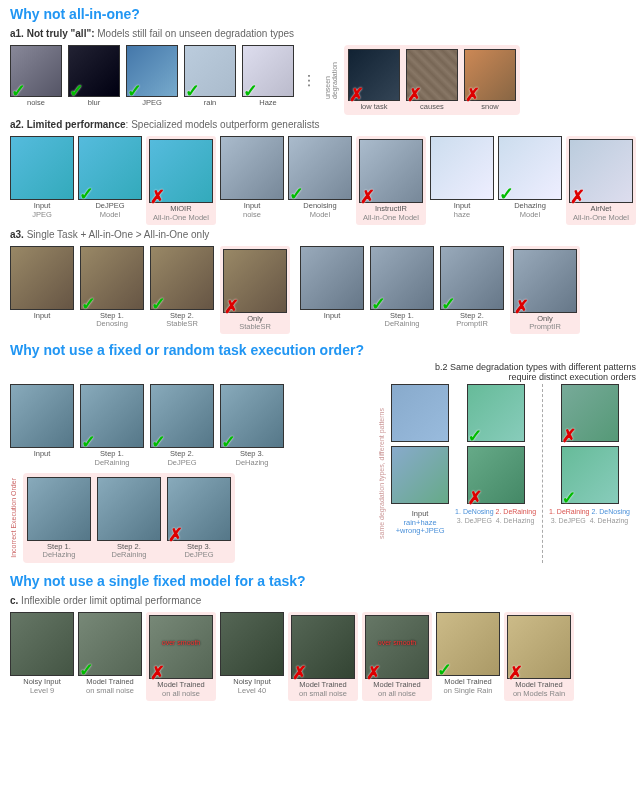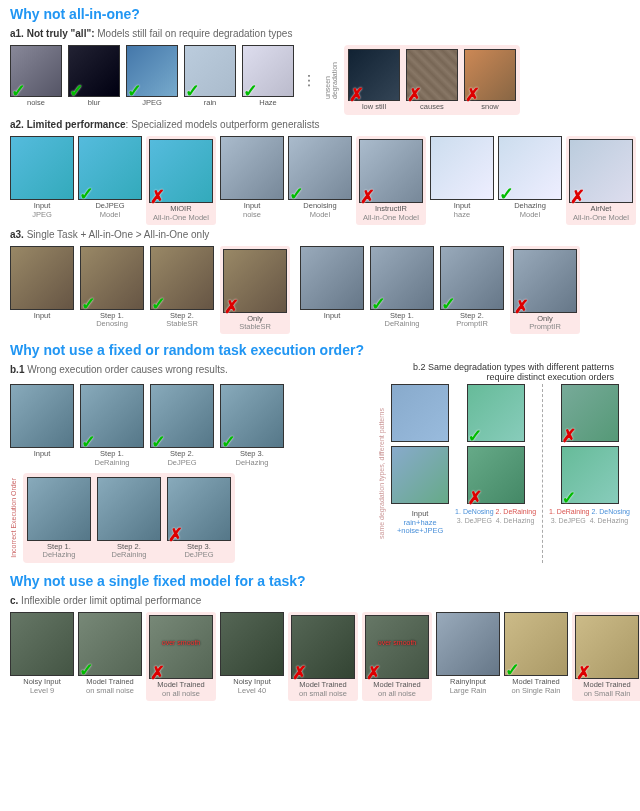--- a/index.html
+++ b/index.html
@@ -16,30 +16,30 @@
   .check { position: absolute; left: 0; bottom: 0; width: 16px; height: 16px; color: #0b0; font-size: 18px; font-weight: bold; text-shadow: 0 0 2px #fff; }
   .cross { position: absolute; left: 0; bottom: 0; width: 16px; height: 16px; color: #d00; font-size: 18px; font-weight: bold; text-shadow: 0 0 2px #fff; }
   .cap { font-size: 7.5px; color: #555; text-align: center; margin-top: 2px; line-height: 1.1; }
   .cap .g { color: #888; }
   .red-box { background: #fde8e8; border-radius: 4px; padding: 4px; }
   .vdots { font-size: 14px; color: #666; align-self: center; padding: 0 2px; }
   .vert-label { writing-mode: vertical-rl; transform: rotate(180deg); font-size: 7px; color: #888; align-self: center; padding: 2px 0; }
   .flex-col { display: flex; flex-direction: column; }
   .flex-row { display: flex; }
   .ml-auto { margin-left: auto; }
-  .b2-caption-right { font-size: 9px; text-align: right; padding-right: 26px; color: #333; }
+  .b2-caption-right { font-size: 9px; text-align: right; padding-right: 4px; color: #333; }
   .b2-colorlabel { font-size: 7px; text-align: center; line-height: 1.2; }
   .c1 { color: #4a90d9; } .c2 { color: #d9534f; } .c3 { color: #999; }
   .over-smooth { position:absolute; top:36%; left:0; right:0; text-align:center; font-size:7px; color:#f33; text-shadow:0 0 2px #000; }
 </style>
 </head>
 <body>
 
 <div class="section-title">Why not all-in-one?</div>
-<div class="sub-row"><span class="bold">a1. Not truly "all":</span><span class="light"> Models still fail on require degradation types</span></div>
+<div class="sub-row"><span class="bold">a1. Not truly "all":</span><span class="light"> Models still fail on unseen degradation types</span></div>
 <div class="img-row">
   <div class="thumb-wrap">
       <div class="thumb">
         <span class="check">✓</span>
       </div>
       <div class="cap">noise</div>
     </div>
   <div class="thumb-wrap">
       <div class="thumb" style="background:linear-gradient(135deg,#223,#001)">
         <span class="check">✓</span>
@@ -65,21 +65,21 @@
       <div class="cap">Haze</div>
     </div>
   <div class="vdots">⋮</div>
   <div class="vert-label" style="white-space:pre">unseen
 degradation</div>
   <div class="red-box flex-row" style="gap:6px">
     <div class="thumb-wrap">
         <div class="thumb" style="background:linear-gradient(135deg,#123,#345)">
           <span class="cross">✗</span>
         </div>
-        <div class="cap">low still</div>
+        <div class="cap">low task</div>
       </div>
     <div class="thumb-wrap">
         <div class="thumb" style="background:repeating-linear-gradient(45deg,#876,#765 4px,#876 8px)">
           <span class="cross">✗</span>
         </div>
         <div class="cap">causes</div>
       </div>
     <div class="thumb-wrap">
         <div class="thumb" style="background:linear-gradient(135deg,#c85,#864)">
           <span class="cross">✗</span>
@@ -188,21 +188,20 @@
         <div class="thumb lg" style="background: linear-gradient(135deg, rgb(153, 170, 187), rgb(102, 119, 136));">
           <span class="cross">✗</span>
         </div>
         <div class="cap">Only<br><span class="g">PromptIR</span></div>
       </div>
     </div>
 </div>
 
 <div class="section-title">Why not use a fixed or random task execution order?</div>
 <div class="flex-row">
-  <div class="sub-row"><span class="bold">b.1</span><span class="light"> Wrong execution order causes wrong results.</span></div>
   <div class="b2-caption-right ml-auto"><span class="bold">b.2</span><span class="light" style="white-space:pre"> Same degradation types with different patterns
 require distinct execution orders</span></div>
 </div>
 <div class="flex-row" style="padding:2px 10px 4px; gap:10px;">
 
   <div class="flex-col" style="gap:6px">
     <div class="flex-row" style="gap:6px" id="b1top">
         <div class="thumb-wrap">
           <div class="thumb lg" style="background: linear-gradient(135deg, rgb(136, 170, 187), rgb(85, 119, 136));"></div>
           <div class="cap">Input<br><span class="g"></span></div>
@@ -247,21 +246,21 @@
         </div>
     </div>
   </div>
 
   <div class="flex-row ml-auto" style="gap:6px">
     <div class="vert-label" style="color:#c99">same degradation types, different patterns</div>
     <div class="flex-col" style="gap:4px">
       <div class="thumb med" style="background:linear-gradient(135deg,#8ac,#9bd)"></div>
       <div class="thumb med" style="background:linear-gradient(135deg,#8ac,#6a8)"></div>
       <div class="cap"><span>Input</span><br><span class="c1" style="white-space:pre">rain+haze
-+noise+JPEG</span></div>
++wrong+JPEG</span></div>
     </div>
     <div class="flex-col" style="gap:4px;align-items:center">
       <div class="thumb med" style="background:linear-gradient(135deg,#6b9,#8cb)">
           <span class="check">✓</span>
         </div>
       <div class="thumb med" style="background:linear-gradient(135deg,#6a8,#486)">
           <span class="cross">✗</span>
         </div>
       <div class="b2-colorlabel"><span class="c1">1. DeNosing</span> <span class="c2">2. DeRaining</span><br><span class="c3">3. DeJPEG</span> &nbsp;<span class="c3">4. DeHazing</span></div>
     </div>
@@ -309,28 +308,24 @@
       <div class="cap">Model Trained<br><span class="g">on small noise</span></div>
     </div>
     <div class="thumb-wrap" style="background: rgb(253, 232, 232); padding: 3px; border-radius: 3px;">
       <div class="thumb lg" style="background: linear-gradient(135deg, rgb(102, 119, 102), rgb(68, 85, 68));">
         <span class="cross">✗</span>
         <div class="over-smooth">over smooth</div>
       </div>
       <div class="cap">Model Trained<br><span class="g">on all noise</span></div>
     </div>
     <div class="thumb-wrap">
-      <div class="thumb lg" style="background: linear-gradient(135deg, rgb(153, 170, 187), rgb(102, 119, 136));"></div>
-      <div class="cap">RainyInput<br><span class="g">Large Rain</span></div>
-    </div>
-    <div class="thumb-wrap">
       <div class="thumb lg" style="background: linear-gradient(135deg, rgb(204, 187, 136), rgb(170, 153, 102));">
         <span class="check">✓</span>
       </div>
       <div class="cap">Model Trained<br><span class="g">on Single Rain</span></div>
     </div>
     <div class="thumb-wrap" style="background: rgb(253, 232, 232); padding: 3px; border-radius: 3px;">
       <div class="thumb lg" style="background: linear-gradient(135deg, rgb(204, 187, 136), rgb(170, 153, 102));">
         <span class="cross">✗</span>
       </div>
-      <div class="cap">Model Trained<br><span class="g">on Small Rain</span></div>
+      <div class="cap">Model Trained<br><span class="g">on Models Rain</span></div>
     </div>
   </div>
 
 </body></html>

